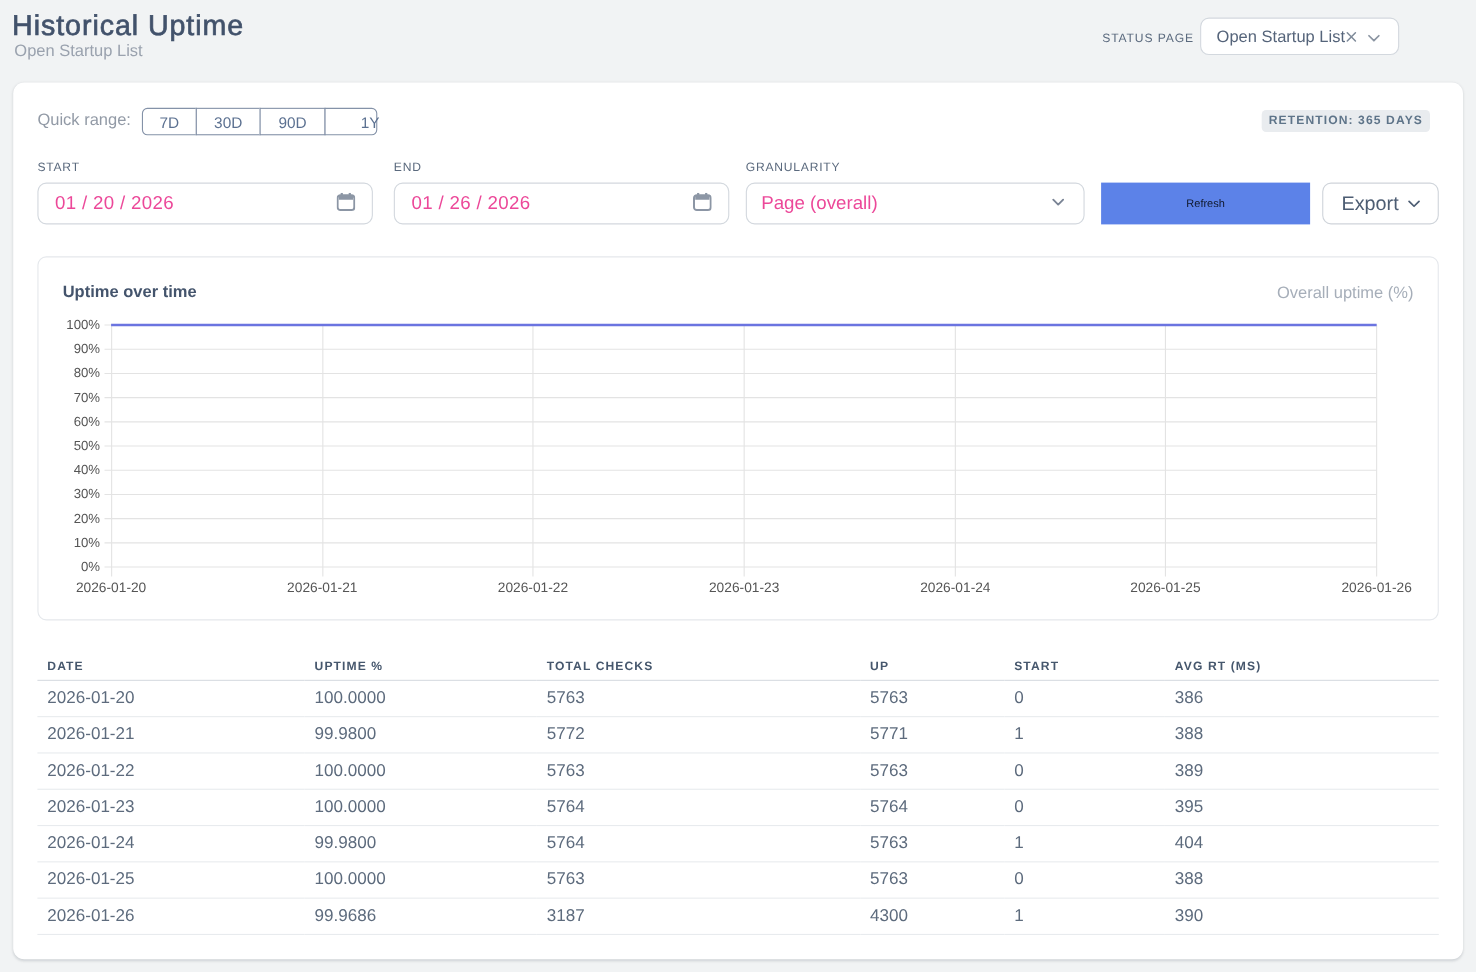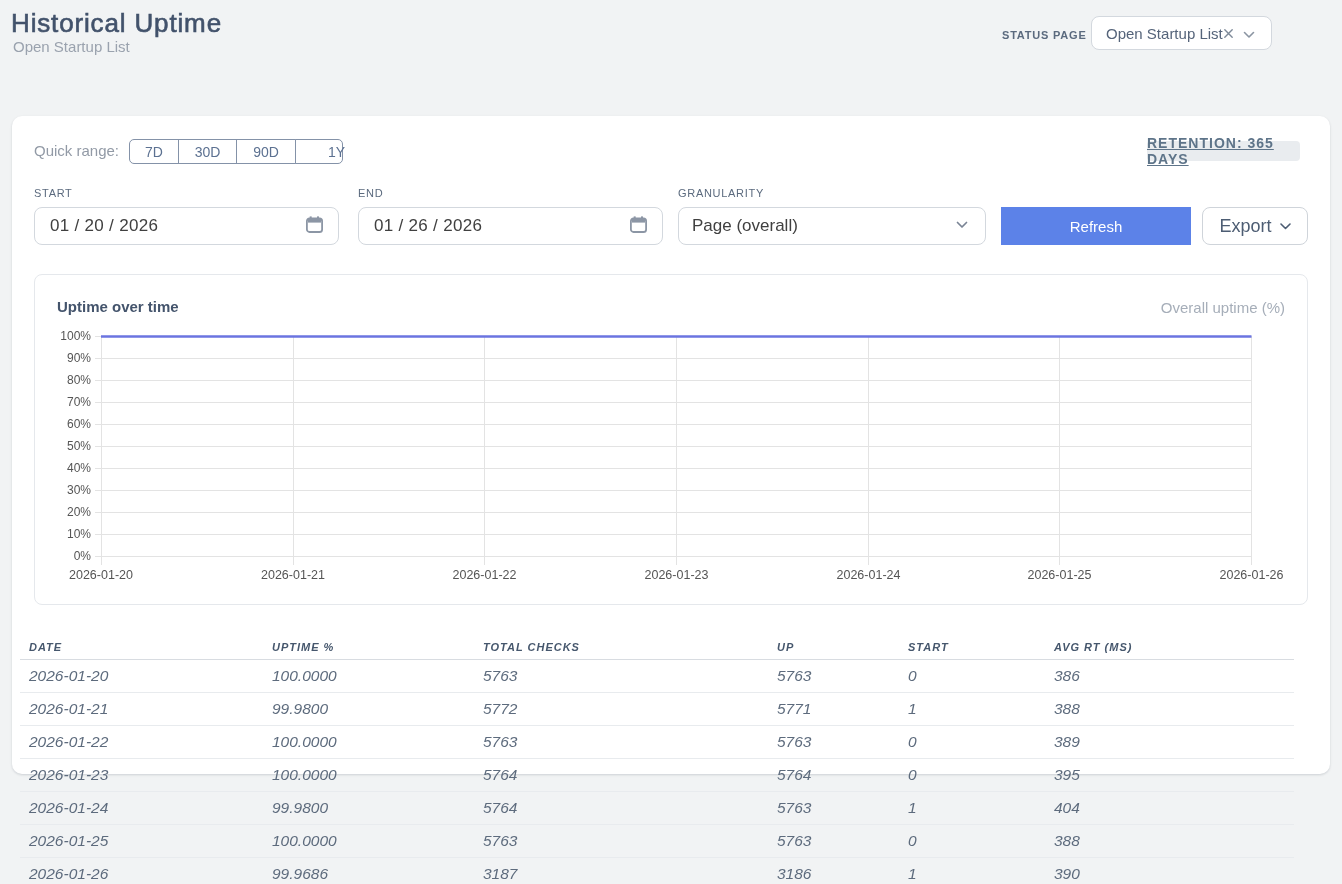--- a/index.html
+++ b/index.html
@@ -2,50 +2,50 @@
 <html><head>
 <meta charset="utf-8">
 <style>
   * { margin:0; padding:0; box-sizing:border-box; }
   html,body { width:1342px; height:884px; background:#f1f3f4; font-family:"Liberation Sans",sans-serif; }
   .page { position:relative; width:1342px; height:884px; overflow:hidden; }
 
   .h1 { position:absolute; left:11px; top:8px; font-size:26px; font-weight:400; -webkit-text-stroke:0.6px #42526b; color:#42526b; letter-spacing:0.85px; }
   .sub { position:absolute; left:13px; top:38px; font-size:15px; color:#9aa2ae; }
 
-  .sp-label { position:absolute; left:1002px; top:29px; font-size:11px; font-weight:700; letter-spacing:0.8px; color:#5b6a7e; }
+  .sp-label { position:absolute; left:1002px; top:29px; font-size:11px; font-weight:400; letter-spacing:0.8px; color:#5b6a7e; }
   .sp-select { position:absolute; left:1091px; top:16px; width:181px; height:34px; background:#fff; border:1px solid #d3d8de; border-radius:8px; display:flex; align-items:center; padding-left:14px; font-size:15px; color:#55647a; }
   
   .sp-chev { margin-left:9px; margin-top:4px; }
   .go { position:absolute; left:1347px; top:21px; width:50px; height:26px; background:#5c82e8; color:#fff; border-radius:5px; font-size:14px; display:flex; align-items:center; justify-content:center; }
 
-  .card { position:absolute; left:12px; top:75px; width:1318px; height:658px; background:#fff; border-radius:10px; box-shadow:0 1px 3px rgba(20,30,50,.10), 0 1px 2px rgba(20,30,50,.06);margin-top:41px; }
+  .card { position:absolute; left:12px; top:75px; width:1318px; height:797px; background:#fff; border-radius:10px; box-shadow:0 1px 3px rgba(20,30,50,.10), 0 1px 2px rgba(20,30,50,.06); }
 
   .qr-label { position:absolute; left:22px; top:26px; font-size:15px; color:#929aa6; }
   .qr-group { position:absolute; left:117px; top:23px; display:flex; }
   .qr-btn { height:25px; border:1px solid #8492a8; margin-left:-1px; background:#fff; color:#5c7191; font-size:14px; display:flex; align-items:center; justify-content:center; }
   .qr-btn:first-child { border-radius:5px 0 0 5px; margin-left:0; }
   .qr-btn:last-child { border-radius:0 5px 5px 0;padding-left:35px; }
 
-  .badge { position:absolute; left:1135px; top:25px; width:153px; height:20px; background:#e9ecef; border-radius:4px; font-size:14px; font-weight:700; letter-spacing:1px; color:#5e7489; display:flex; align-items:center; justify-content:center;text-decoration:underline; }
+  .badge { position:absolute; left:1135px; top:25px; width:153px; height:20px; background:#e9ecef; border-radius:4px; font-size:11px; font-weight:700; letter-spacing:1px; color:#5e7489; display:flex; align-items:center; justify-content:center; }
 
   .flabel { position:absolute; top:71px; font-size:11px; font-weight:400; letter-spacing:0.7px; color:#5b6a7e; }
-  .finput { position:absolute; top:91px; height:38px; background:#fff; border:1px solid #d3d8de; border-radius:8px; display:flex; align-items:center; font-size:17px; color:#404040; }
+  .finput { position:absolute; top:91px; height:38px; background:#fff; border:1px solid #d3d8de; border-radius:8px; display:flex; align-items:center; font-size:17px; color:#ec4899; }
   .dateval { padding-left:15px; letter-spacing:0.3px; }
   .calico { position:absolute; right:15px; top:8px; }
   .selchev { position:absolute; right:17px; top:13px; }
 
-  .refresh { position:absolute; left:989px; top:91px; width:190px; height:38px; background:#5c82e8; border-radius:0; color:#ffffff; font-size:15px; display:flex; align-items:center; justify-content:center; }
+  .refresh { position:absolute; left:989px; top:91px; width:190px; height:38px; background:#5c82e8; border-radius:0; color:#0f172a; font-size:10px; display:flex; align-items:center; justify-content:center; }
   .export { position:absolute; left:1190px; top:91px; width:106px; height:38px; background:#fff; border:1px solid #cfd4da; border-radius:8px; color:#4d5d73; font-size:18px; display:flex; align-items:center; justify-content:center; gap:8px; }
 
   .chartbox { position:absolute; left:22px; top:158px; width:1274px; height:331px; border:1px solid #e5e8ec; border-radius:8px; }
   .ct { position:absolute; left:22px; top:23px; font-size:15px; font-weight:700; color:#44546c; }
   .cr { position:absolute; right:22px; top:24px; font-size:15px; color:#a6aeb9; }
 
-  table { position:absolute; left:8px; top:519px; width:1274px; border-collapse:collapse; table-layout:fixed;font-style:italic; }
+  table { position:absolute; left:22px; top:519px; width:1274px; border-collapse:collapse; table-layout:fixed; }
   th { text-align:left; font-size:11px; font-weight:700; letter-spacing:1px; color:#46576d; height:24px; vertical-align:middle; padding:0 0 0 9px; border-bottom:1px solid #d8dce1; }
   td { font-size:15.5px; color:#5d6b7d; padding:0 0 0 9px; height:33px; border-bottom:1px solid #e8ebee; }
 </style>
 </head>
 <body>
 <div class="page">
   <div class="h1">Historical Uptime</div>
   <div class="sub">Open Startup List</div>
   <div class="sp-label">STATUS PAGE</div>
   <div class="sp-select">Open Startup List<svg class="sp-x" width="11" height="11" viewBox="0 0 11 11" style="margin-left:0">
@@ -217,20 +217,20 @@
             <td>100.0000</td>
             <td>5763</td>
             <td>5763</td>
             <td>0</td>
             <td>388</td>
           </tr>
         <tr>
             <td>2026-01-26</td>
             <td>99.9686</td>
             <td>3187</td>
-            <td>3186</td>
+            <td>4300</td>
             <td>1</td>
             <td>390</td>
           </tr>
       </tbody>
     </table>
   </div>
 </div>
 
 </body></html>

